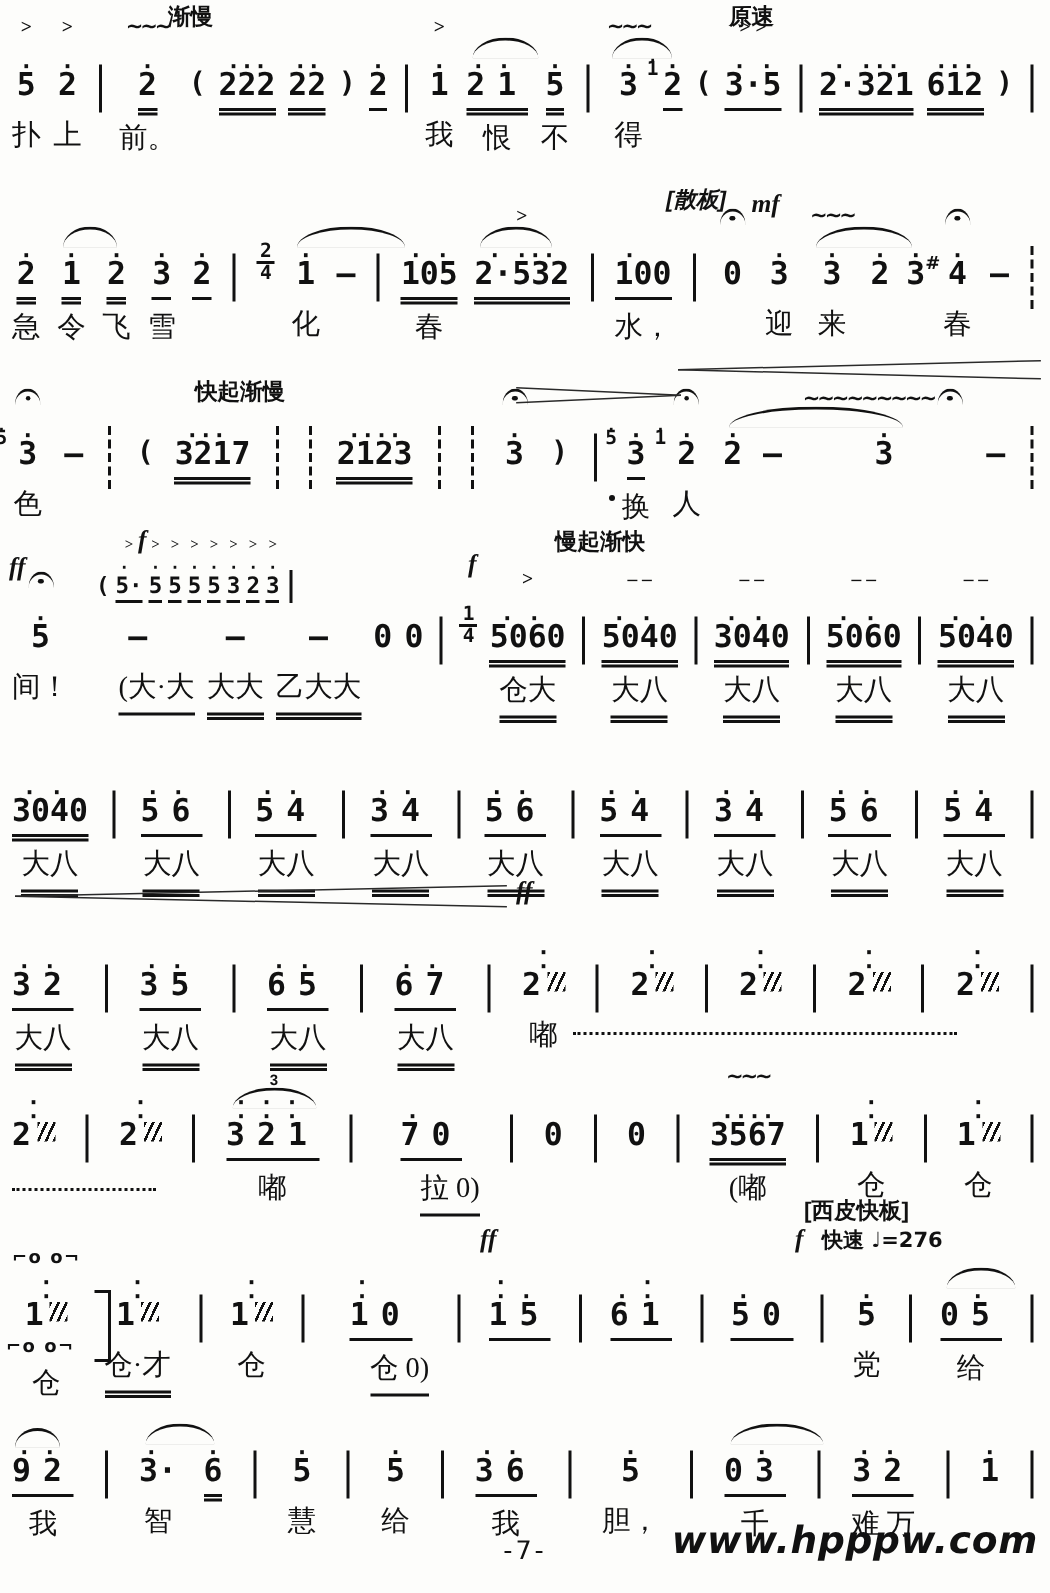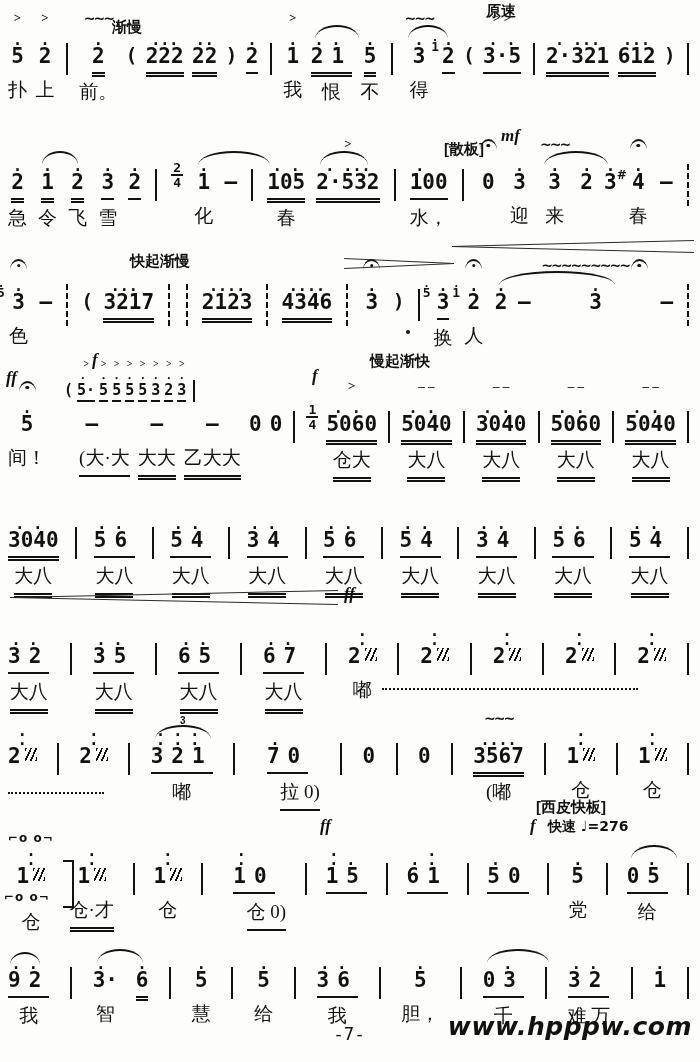--- a/index.html
+++ b/index.html
@@ -210,21 +210,21 @@
             <span class="orn"></span>
             <span class="d2">&nbsp;</span>
             <span class="d1">&nbsp;</span>
             <span class="num">)</span>
             <span class="lyr">&nbsp;</span>
           </span>
           <span class="tok bar">
             <i class="vl"></i>
           </span>
         </div>
-        <div class="mark tempo" style="left: 112px; top: 16px;">渐慢</div>
+        <div class="mark tempo" style="left: 112px; top: 0px;">渐慢</div>
         <div class="mark tempo" style="left: 486px; top: 0px;">原速</div>
       </div>
       <div class="line" style="top: 124px; height: 114px;">
         <div class="toks" style="top: 12px;">
           <span class="tok u2">
             <span class="orn"></span>
             <span class="d2">&nbsp;</span>
             <span class="d1">·</span>
             <span class="num">2</span>
             <span class="lyr">急</span>
@@ -362,21 +362,21 @@
             <span class="orn"></span>
             <span class="d2">&nbsp;</span>
             <span class="d1">&nbsp;</span>
             <span class="num">–</span>
             <span class="lyr">&nbsp;</span>
           </span>
           <span class="tok bar dash">
             <i class="vl"></i>
           </span>
         </div>
-        <div class="mark label" style="left: 444px; top: 16px;">[散板]</div>
+        <div class="mark label" style="left: 444px; top: 0; font-style: italic;">[散板]</div>
         <div class="mark dyn" style="left: 501px; top: 2px;">mf</div>
       </div>
       <div class="line" style="top: 246px; height: 110px;">
         <div class="toks" style="top: 10px;">
           <span class="tok">
             <span class="orn"><span class="ferm"></span></span>
             <span class="d2">&nbsp;</span>
             <span class="d1">·</span>
             <span class="num">3</span>
             <span class="gr"><span>·</span><b>5</b></span>
@@ -414,27 +414,20 @@
           </span>
           <span class="tok u2">
             <span class="orn"></span>
             <span class="d2">&nbsp;</span>
             <span class="d1">····</span>
             <span class="num">2123</span>
             <span class="lyr">&nbsp;</span>
           </span>
           <span class="tok bar dash">
             <i class="vl"></i>
-          </span>
-          <span class="tok u2">
-            <span class="orn"></span>
-            <span class="d2">&nbsp;</span>
-            <span class="d1">····</span>
-            <span class="num">4346</span>
-            <span class="lyr">&nbsp;</span>
           </span>
           <span class="tok bar dash">
             <i class="vl"></i>
           </span>
           <span class="tok">
             <span class="orn"><span class="ferm"></span></span>
             <span class="d2">&nbsp;</span>
             <span class="d1">·</span>
             <span class="num">3</span>
             <span class="lyr">&nbsp;</span>

